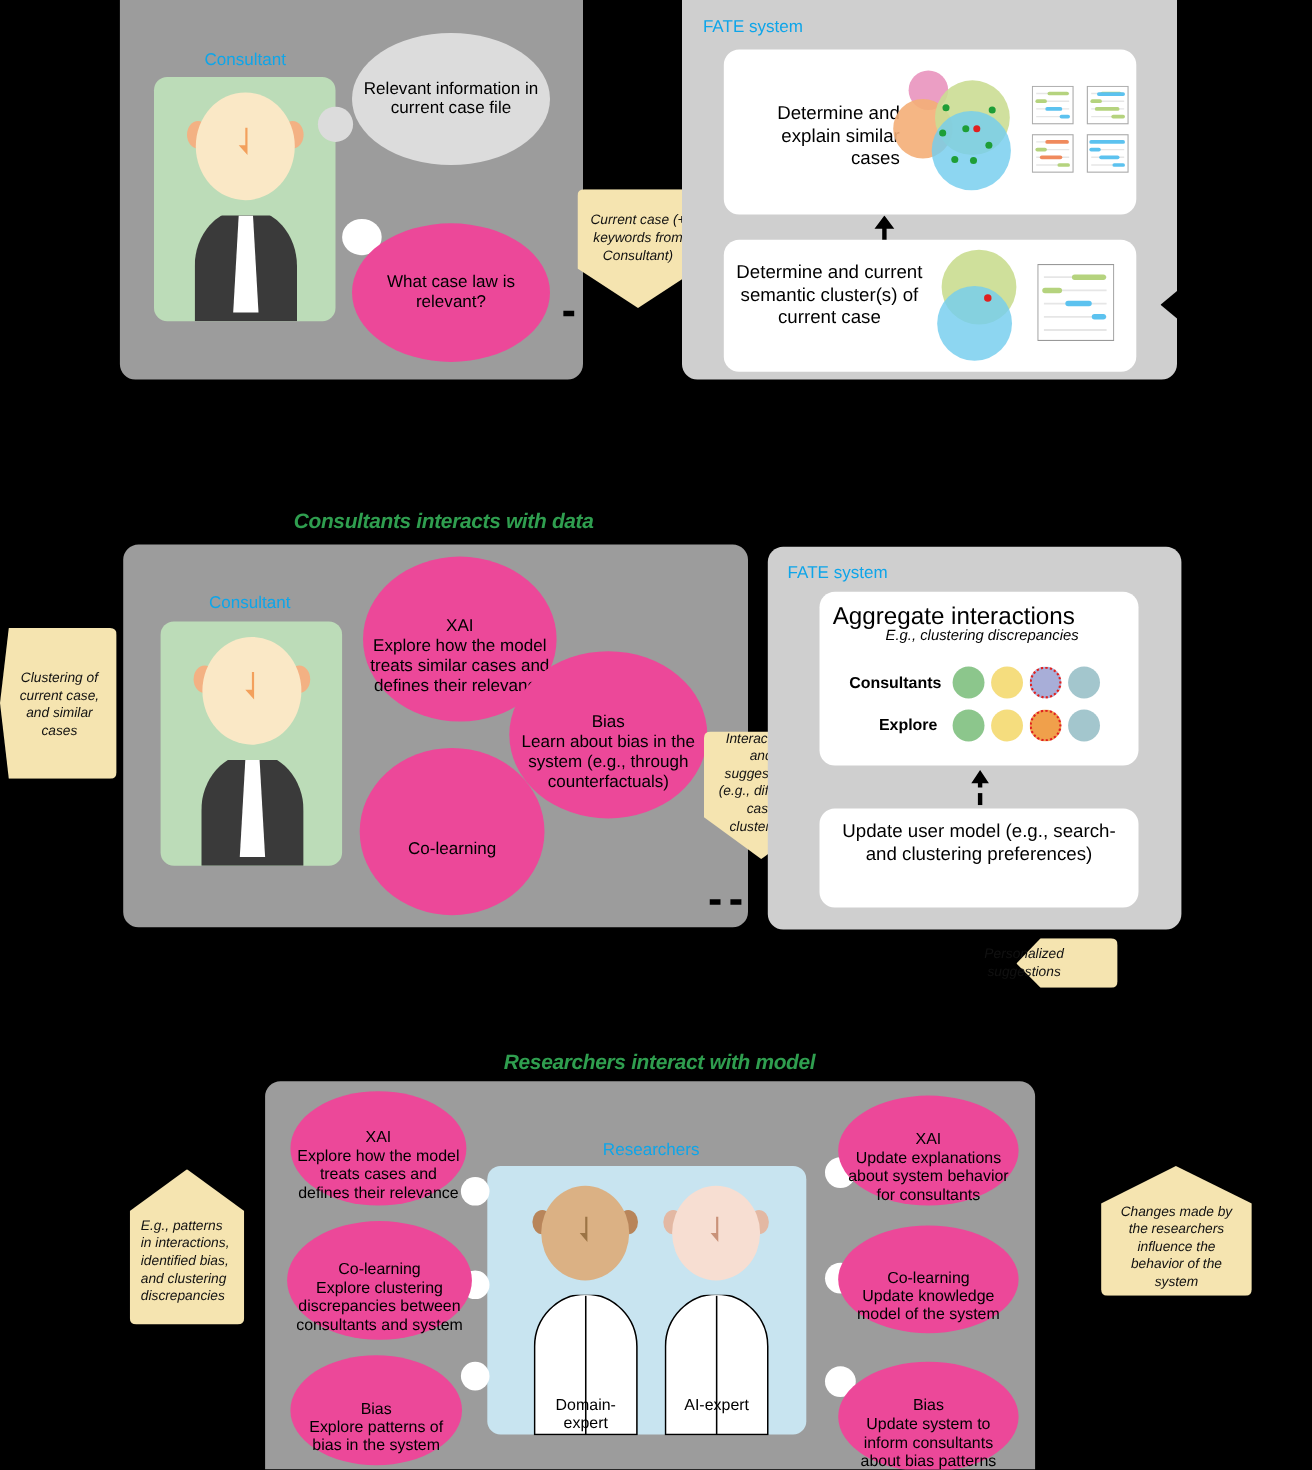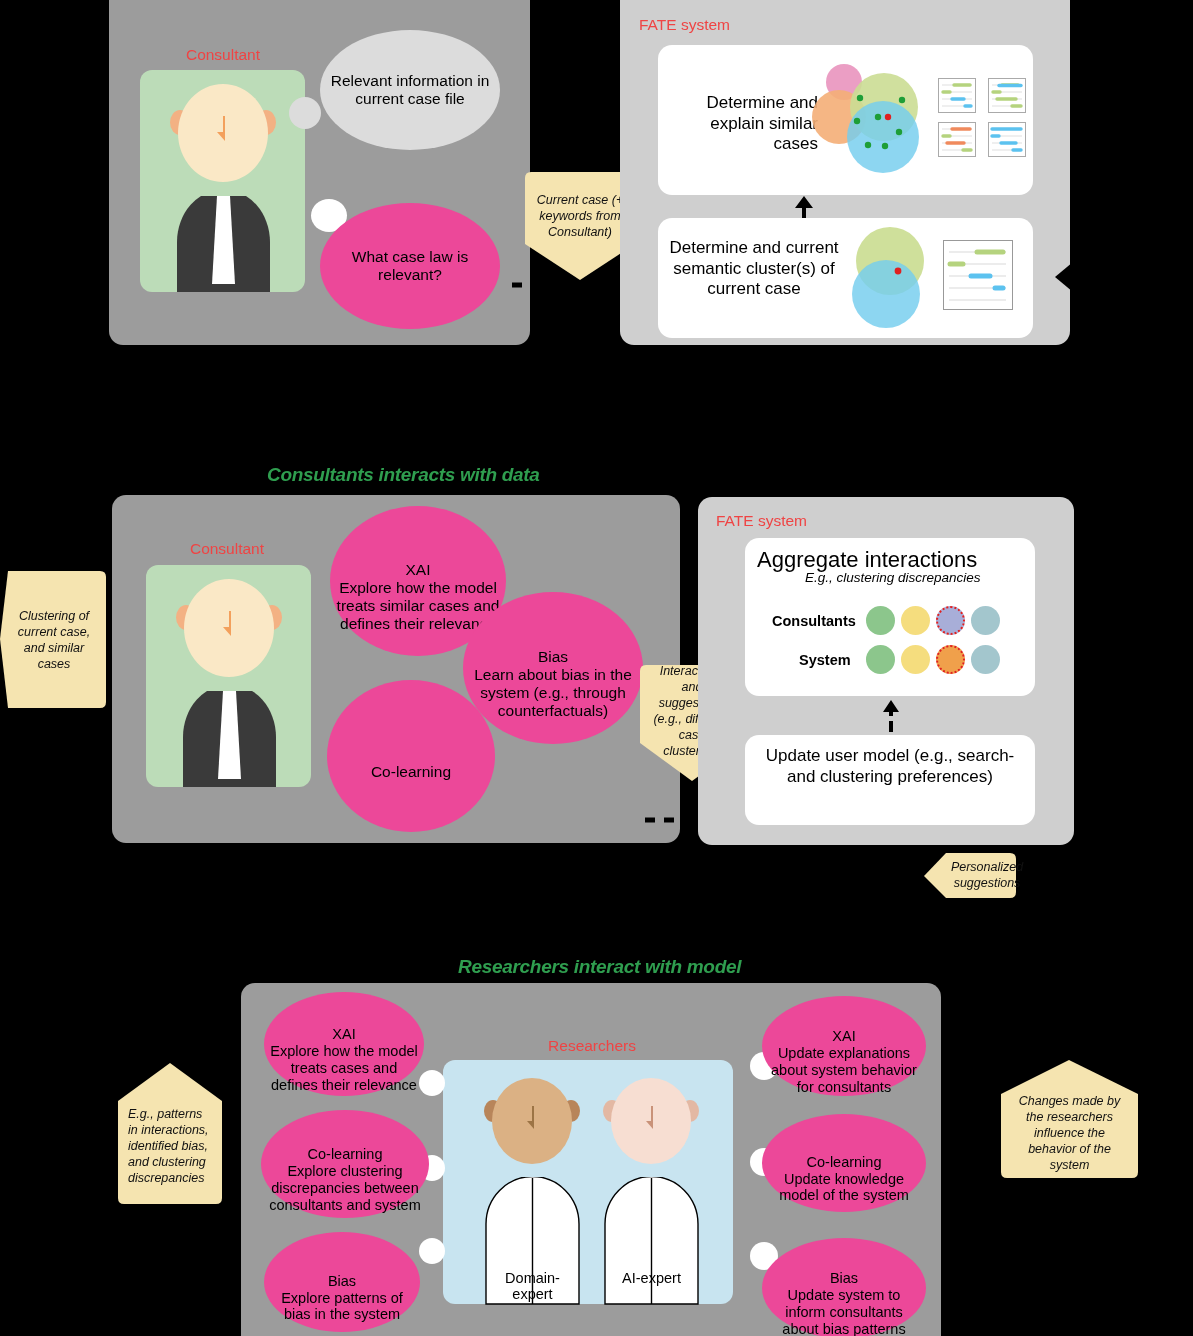--- a/index.html
+++ b/index.html
@@ -1,21 +1,21 @@
 <!DOCTYPE html>
 <html><head>
 <meta charset="utf-8">
 <style>
   html,body{margin:0;padding:0;background:#000;}
   body{width:1193px;height:1336px;position:relative;overflow:hidden;
        font-family:"Liberation Sans", sans-serif;color:#000;}
   .panel{position:absolute;background:#9c9c9c;border-radius:14px;}
   .panel-light{position:absolute;background:#cfcfcf;border-radius:14px;}
   .whitecard{position:absolute;background:#ffffff;border-radius:14px;}
-  .lbl{position:absolute;font-size:15.5px;color:#ef4444;}
+  .lbl{position:absolute;font-size:15.5px;color:#0ea5e9;}
   .title-green{position:absolute;color:#2f9e4f;font-weight:bold;font-style:italic;
        font-size:19px;letter-spacing:-0.3px;white-space:nowrap;}
   .bubble{position:absolute;background:#ec4899;border-radius:50%;
        display:flex;align-items:center;justify-content:center;text-align:center;
        font-size:15.5px;line-height:1.16;padding:6px;box-sizing:border-box;}
   .bubble.grey{background:#dcdcdc;}
   .bubble b{font-weight:normal;margin-top:32px;}
   .tail{position:absolute;background:#fff;border-radius:50%;}
   .tail.grey{background:#dcdcdc;}
   .person-card{position:absolute;border-radius:12px;}
@@ -220,38 +220,38 @@
 <div class="whitecard" style="left:745px;top:538px;width:290px;height:158px;"></div>
 <div class="abs" style="left:757px;top:547px;font-size:22px;">Aggregate interactions</div>
 <div class="abs" style="left:757px;top:570px;font-size:13.5px;font-style:italic;margin-left:48px;">E.g., clustering discrepancies</div>
 
 <div class="abs" style="left:772px;top:613px;font-size:14.5px;font-weight:bold;">Consultants</div>
 <div class="circ" style="left:866px;top:606px;width:29px;height:29px;background:#8cc68c;"></div>
 <div class="circ" style="left:901px;top:606px;width:29px;height:29px;background:#f5dd7e;"></div>
 <div class="circ" style="left:936px;top:606px;width:29px;height:29px;background:#a8aed8;border:2.4px dotted #e02020;box-sizing:border-box;"></div>
 <div class="circ" style="left:971px;top:606px;width:29px;height:29px;background:#a3c6cd;"></div>
 
-<div class="abs" style="left:799px;top:652px;font-size:14.5px;font-weight:bold;">System</div>
+<div class="abs" style="left:799px;top:652px;font-size:14.5px;font-weight:bold;">Explore</div>
 <div class="circ" style="left:866px;top:645px;width:29px;height:29px;background:#8cc68c;"></div>
 <div class="circ" style="left:901px;top:645px;width:29px;height:29px;background:#f5dd7e;"></div>
 <div class="circ" style="left:936px;top:645px;width:29px;height:29px;background:#f0a04b;border:2.4px dotted #e02020;box-sizing:border-box;"></div>
 <div class="circ" style="left:971px;top:645px;width:29px;height:29px;background:#a3c6cd;"></div>
 
 <svg class="abs" style="left:881px;top:700px;" width="20" height="32" viewBox="0 0 20 32">
   <path d="M10 0 L18 12 L12 12 L12 16 L8 16 L8 12 L2 12 Z" fill="#000"></path>
   <rect x="8" y="21" width="4" height="11" fill="#000"></rect>
 </svg>
 
 <div class="whitecard" style="left:745px;top:735px;width:290px;height:90px;"></div>
 <div class="cardtext" style="left:752px;top:746px;width:276px;">Update user model (e.g., search- and clustering preferences)</div>
 
 <svg class="abs" style="left:924px;top:853px;" width="92" height="45" viewBox="0 0 92 45">
   <path d="M86 0 Q92 0 92 6 L92 39 Q92 45 86 45 L22 45 L0 23 L22 0 Z" fill="#f5e4b0"></path>
 </svg>
-<div class="callout" style="left:948px;top:855px;width:78px;height:40px;background:transparent;">Personalized suggestions</div>
+<div class="callout" style="left:892px;top:855px;width:78px;height:40px;background:transparent;">Personalized suggestions</div>
 
 <div class="title-green" style="left:458px;top:956px;">Researchers interact with model</div>
 
 <svg class="abs" style="left:118px;top:1063px;" width="104" height="141" viewBox="0 0 104 141">
   <path d="M52 0 L104 38 L104 135 Q104 141 98 141 L6 141 Q0 141 0 135 L0 38 Z" fill="#f5e4b0"></path>
 </svg>
 <div class="callout" style="left:122px;top:1095px;width:96px;height:102px;background:transparent;text-align:left;justify-content:flex-start;">E.g., patterns in interactions, identified bias, and clustering discrepancies</div>
 
 <svg class="abs" style="left:1001px;top:1060px;" width="137" height="118" viewBox="0 0 137 118">
   <path d="M68 0 L137 34 L137 112 Q137 118 131 118 L6 118 Q0 118 0 112 L0 34 Z" fill="#f5e4b0"></path>

